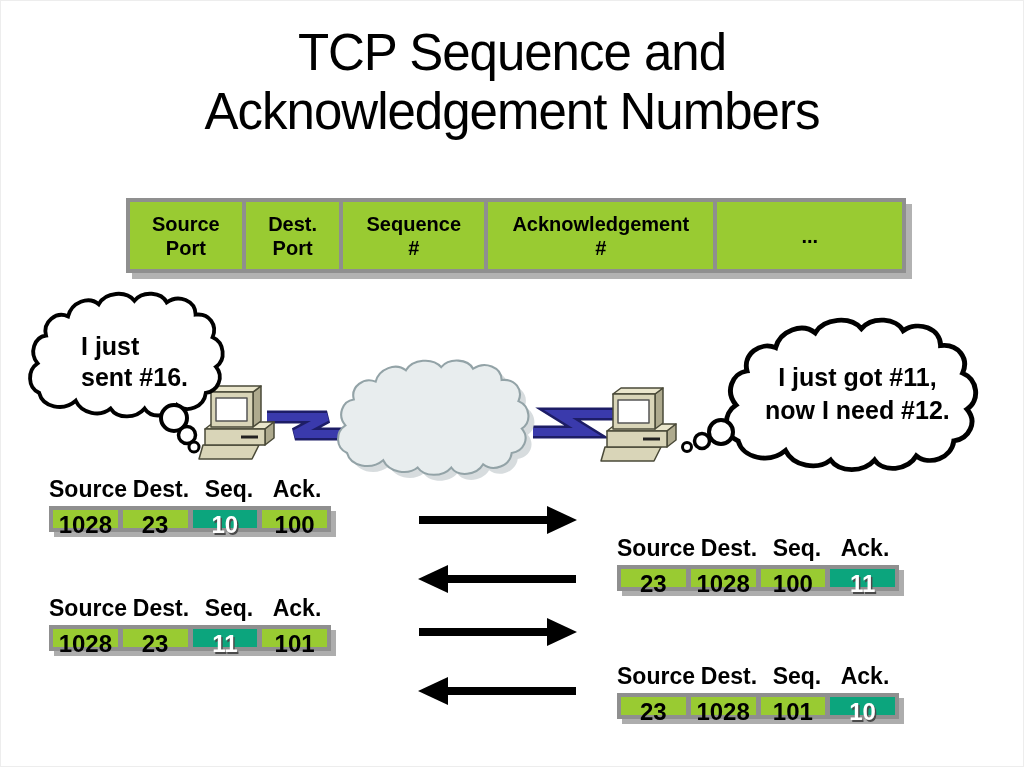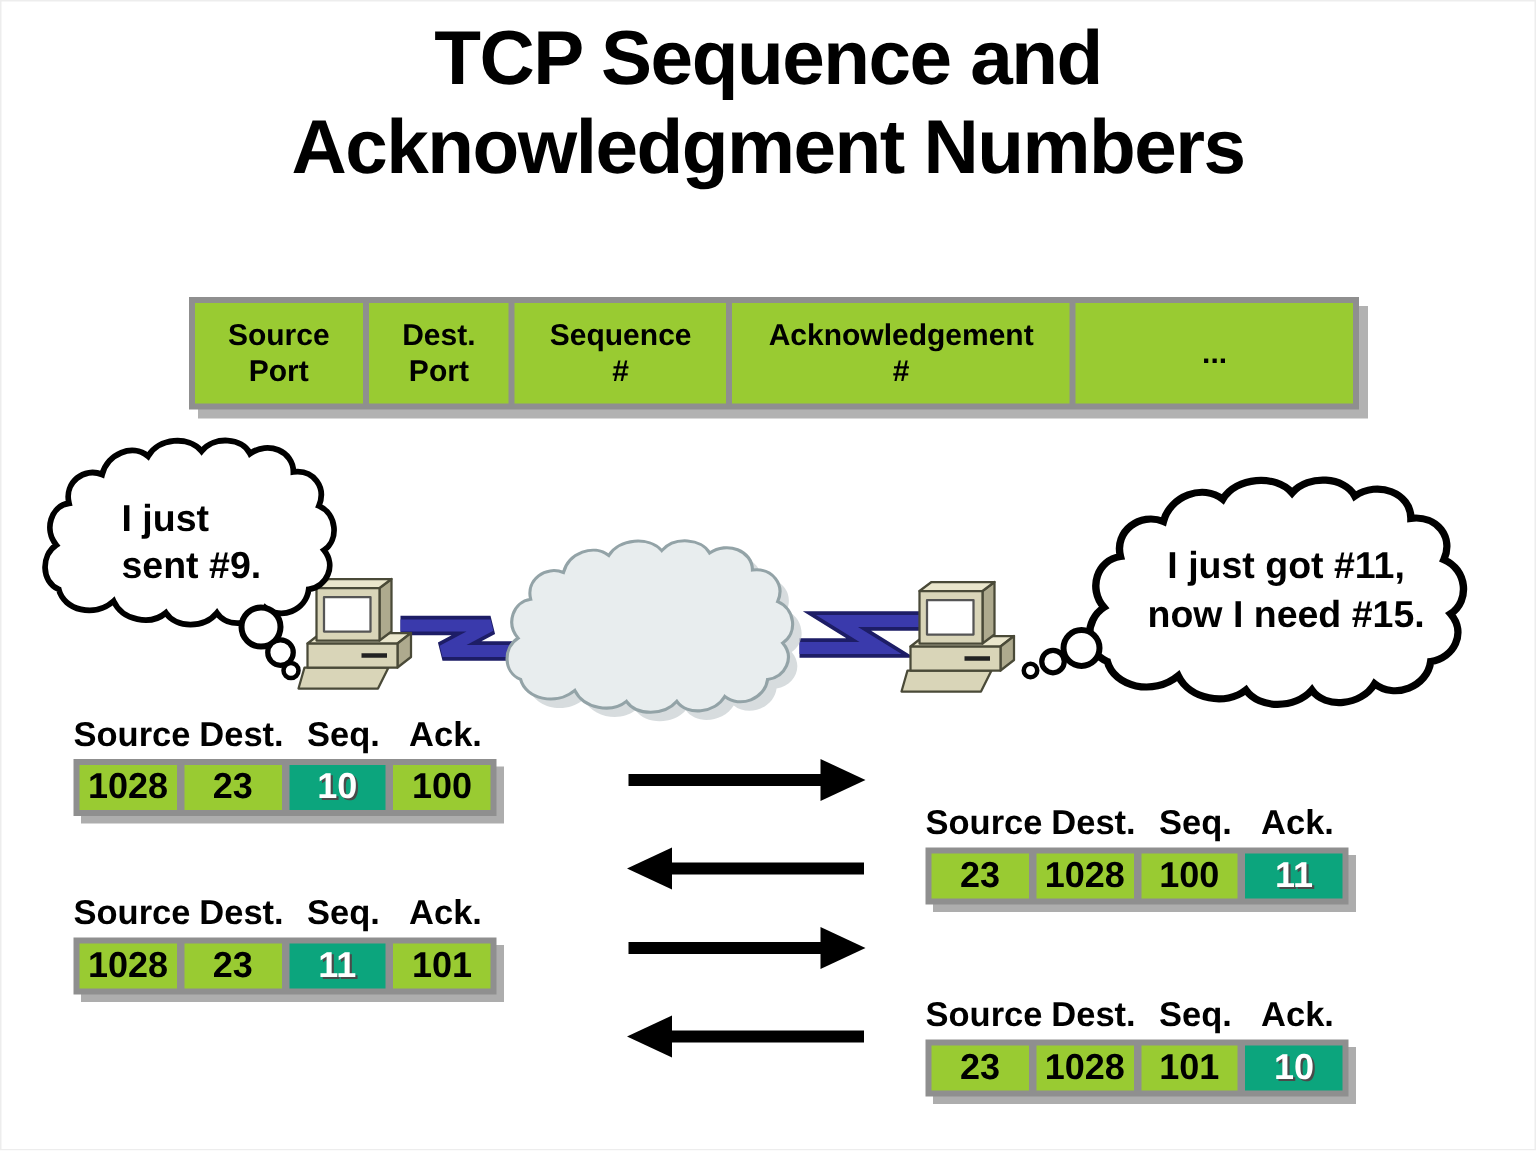--- a/index.html
+++ b/index.html
@@ -2,22 +2,22 @@
 <html><head>
 <meta charset="utf-8">
 <style>
   html,body{margin:0;padding:0;background:#fff;}
   .canvas{
     position:relative;width:1024px;height:767px;background:#ffffff;
     overflow:hidden;font-family:"Liberation Sans","DejaVu Sans",sans-serif;
     border:1px solid #ededed;box-sizing:border-box;
   }
   .title{
-    position:absolute;top:8px;left:0;width:100%;text-align:center;
-    font-size:51px;font-weight:bold;line-height:59px;color:#000;letter-spacing:-1px;
+    position:absolute;top:22px;left:0;width:100%;text-align:center;
+    font-size:51px;font-weight:normal;line-height:59px;color:#000;letter-spacing:-1px;
   }
   .scene{position:absolute;left:0;top:0;}
   
   .htable{
     position:absolute;left:125px;top:197px;width:780px;height:75px;
     background:#8F8F8F;display:flex;gap:4px;padding:4px;box-sizing:border-box;
     box-shadow:6px 6px 0 #B2B2B2;
   }
   .hcell{
     background:#99CB32;display:flex;align-items:center;justify-content:center;
@@ -26,37 +26,37 @@
   }
   
   .thought-text{position:absolute;font-weight:bold;color:#000;}
   .tt-left{left:80px;top:330px;font-size:25px;line-height:31px;}
   .tt-right{left:764px;top:360px;font-size:25px;line-height:33px;text-align:center;}
   
   .mini{position:absolute;width:282px;}
   .mini-head{display:flex;margin-bottom:3px;}
   .mini-head span{flex:1;text-align:center;font-weight:bold;font-size:23px;color:#000;}
   .mini-row{
-    background:#8F8F8F;display:flex;gap:5px;padding:4px;height:38px;
+    background:#8F8F8F;display:flex;gap:5px;padding:4px;height:26px;
     box-sizing:border-box;box-shadow:5px 5px 0 #ADADAD;
   }
   .mini-cell{
     flex:1;background:#99CB32;text-align:center;font-weight:bold;
     font-size:24px;line-height:30px;color:#000;
   }
   .mini-cell.hl{background:#0CA57D;color:#fff;text-shadow:1.5px 1.5px 0 #4a4a4a;}
 </style>
 </head>
 <body>
 
 <div class="canvas">
 
   <div class="title">
     <div>TCP Sequence and</div>
-    <div>Acknowledgment Numbers</div>
+    <div>Acknowledgement Numbers</div>
   </div>
 
   <div class="htable">
     <div class="hcell" style="flex:112 1 0;">Source
 Port</div>
     <div class="hcell" style="flex:94 1 0;">Dest.
 Port</div>
     <div class="hcell" style="flex:141 1 0;">Sequence
 #</div>
     <div class="hcell" style="flex:226 1 0;">Acknowledgement
@@ -129,25 +129,25 @@
       </g>
       <g>
         <line x1="575" y1="690" x2="443" y2="690" stroke-width="8"></line>
         <polygon points="417,690 447,676 447,704" stroke="none"></polygon>
       </g>
     </g>
   </svg>
 
   <div class="thought-text tt-left">
     <div>I just</div>
-    <div>sent #9.</div>
+    <div>sent #16.</div>
   </div>
   <div class="thought-text tt-right">
     <div>I just got #11,</div>
-    <div>now I need #15.</div>
+    <div>now I need #12.</div>
   </div>
 
   <div class="mini" style="left:48px;top:475px;">
     <div class="mini-head">
       <span>Source</span>
       <span>Dest.</span>
       <span>Seq.</span>
       <span>Ack.</span>
     </div>
     <div class="mini-row">

